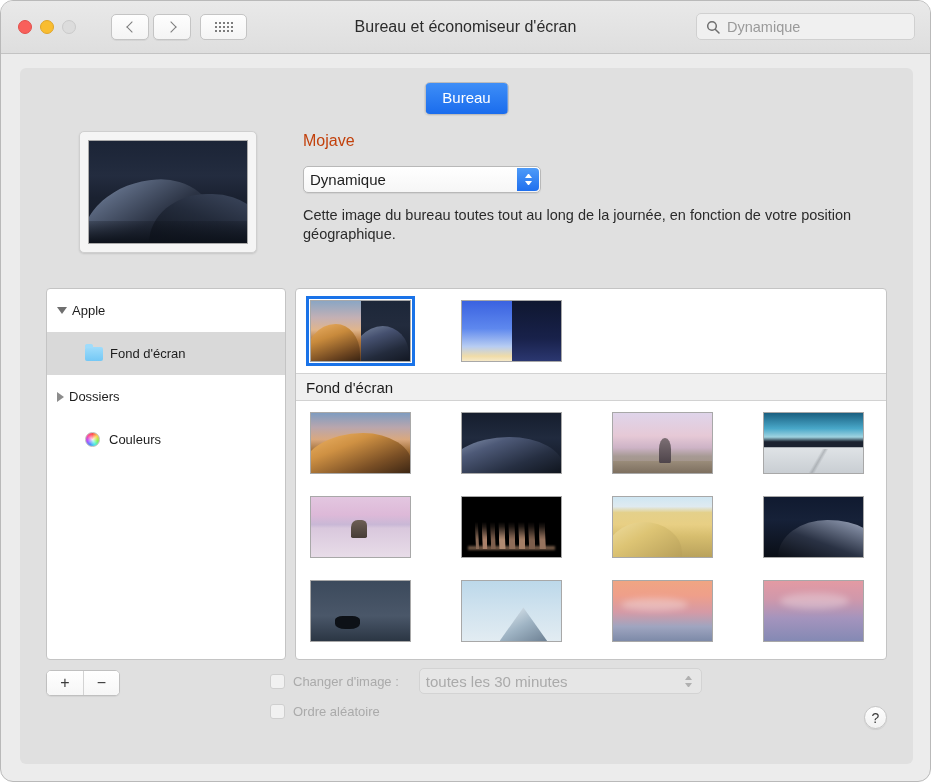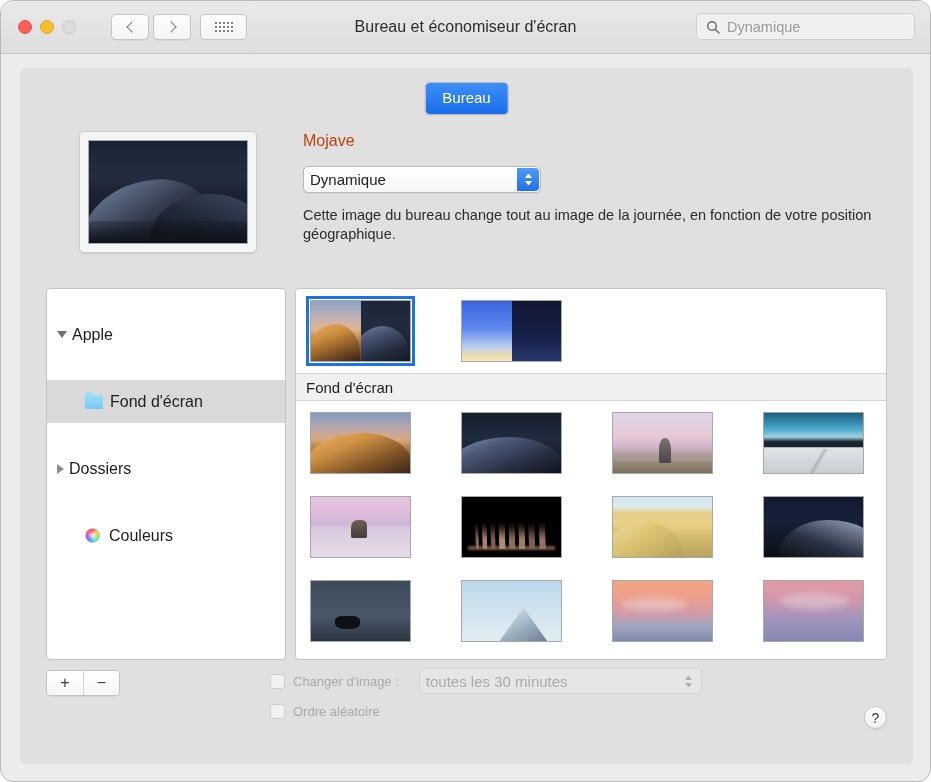--- a/index.html
+++ b/index.html
@@ -165,21 +165,21 @@
   .sidebar {
     position: absolute; left: 26px; top: 220px;
     width: 240px; height: 372px;
     background: #fff;
     border: 1px solid #c4c4c4;
     border-radius: 4px;
     overflow: hidden;
   }
   .srow {
     height: 43px; display: flex; align-items: center;
-    font-size: 16px; color: #1d1d1d; margin-top: 24px;
+    font-size: 13px; color: #1d1d1d;
   }
   .srow.sel { background: #d9d9d9; }
   .srow .tri {
     width: 0; height: 0; margin-left: 10px; margin-right: 5px;
   }
   .tri.down { border-left: 5px solid transparent; border-right: 5px solid transparent; border-top: 7px solid #6f6f6f; }
   .tri.right { border-top: 5px solid transparent; border-bottom: 5px solid transparent; border-left: 7px solid #8c8c8c; }
   .srow.child { padding-left: 38px; }
   .folder-ico {
     width: 18px; height: 14px; margin-right: 7px;
@@ -470,21 +470,21 @@
 
     <div class="desc">
       <div class="name">Mojave</div>
       <div class="popup">
         <span class="val">Dynamique</span>
         <span class="arrows">
           <span class="ar up"></span>
             <span class="ar down"></span>
         </span>
       </div>
-      <div class="blurb">Cette image du bureau change tout au image de la journée, en fonction de votre position géographique.</div>
+      <div class="blurb">Cette image du bureau toutes tout au long de la journée, en fonction de votre position géographique.</div>
     </div>
 
     <div class="sidebar">
       <div class="srow">
         <span class="tri down"></span>
         <span>Apple</span>
       </div>
       <div class="srow child sel">
         <span class="folder-ico"></span>
         <span>Fond d'écran</span>

